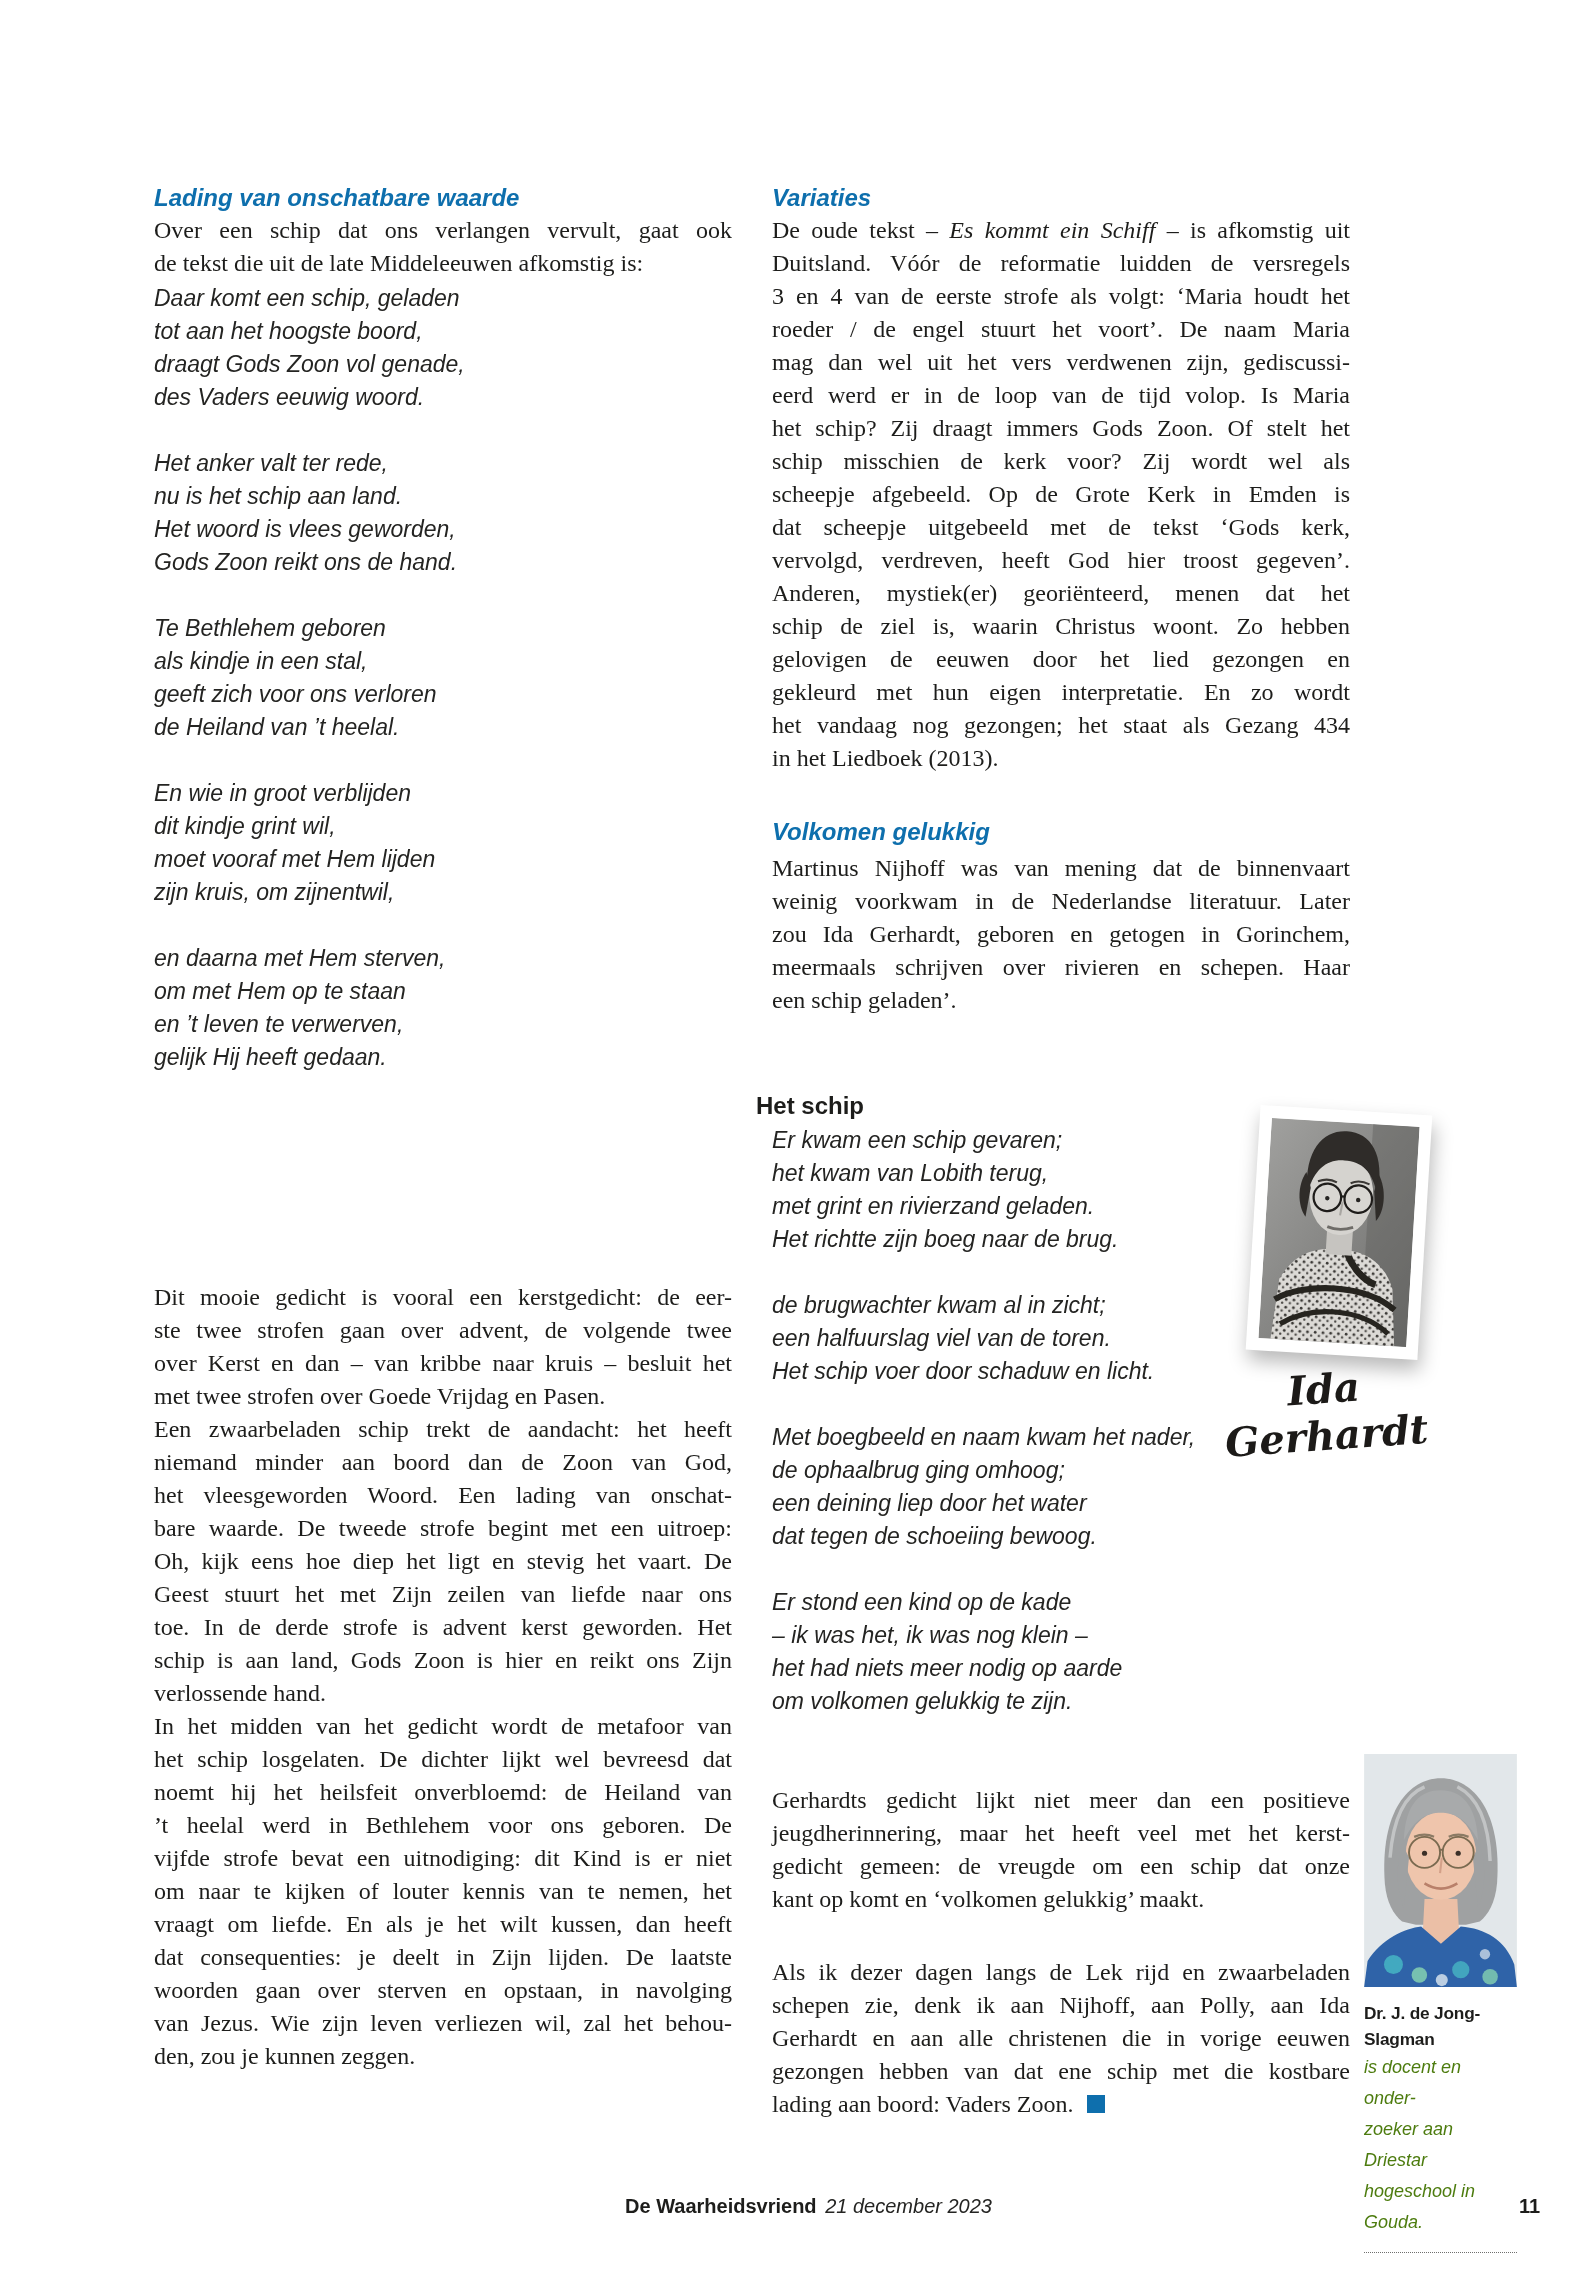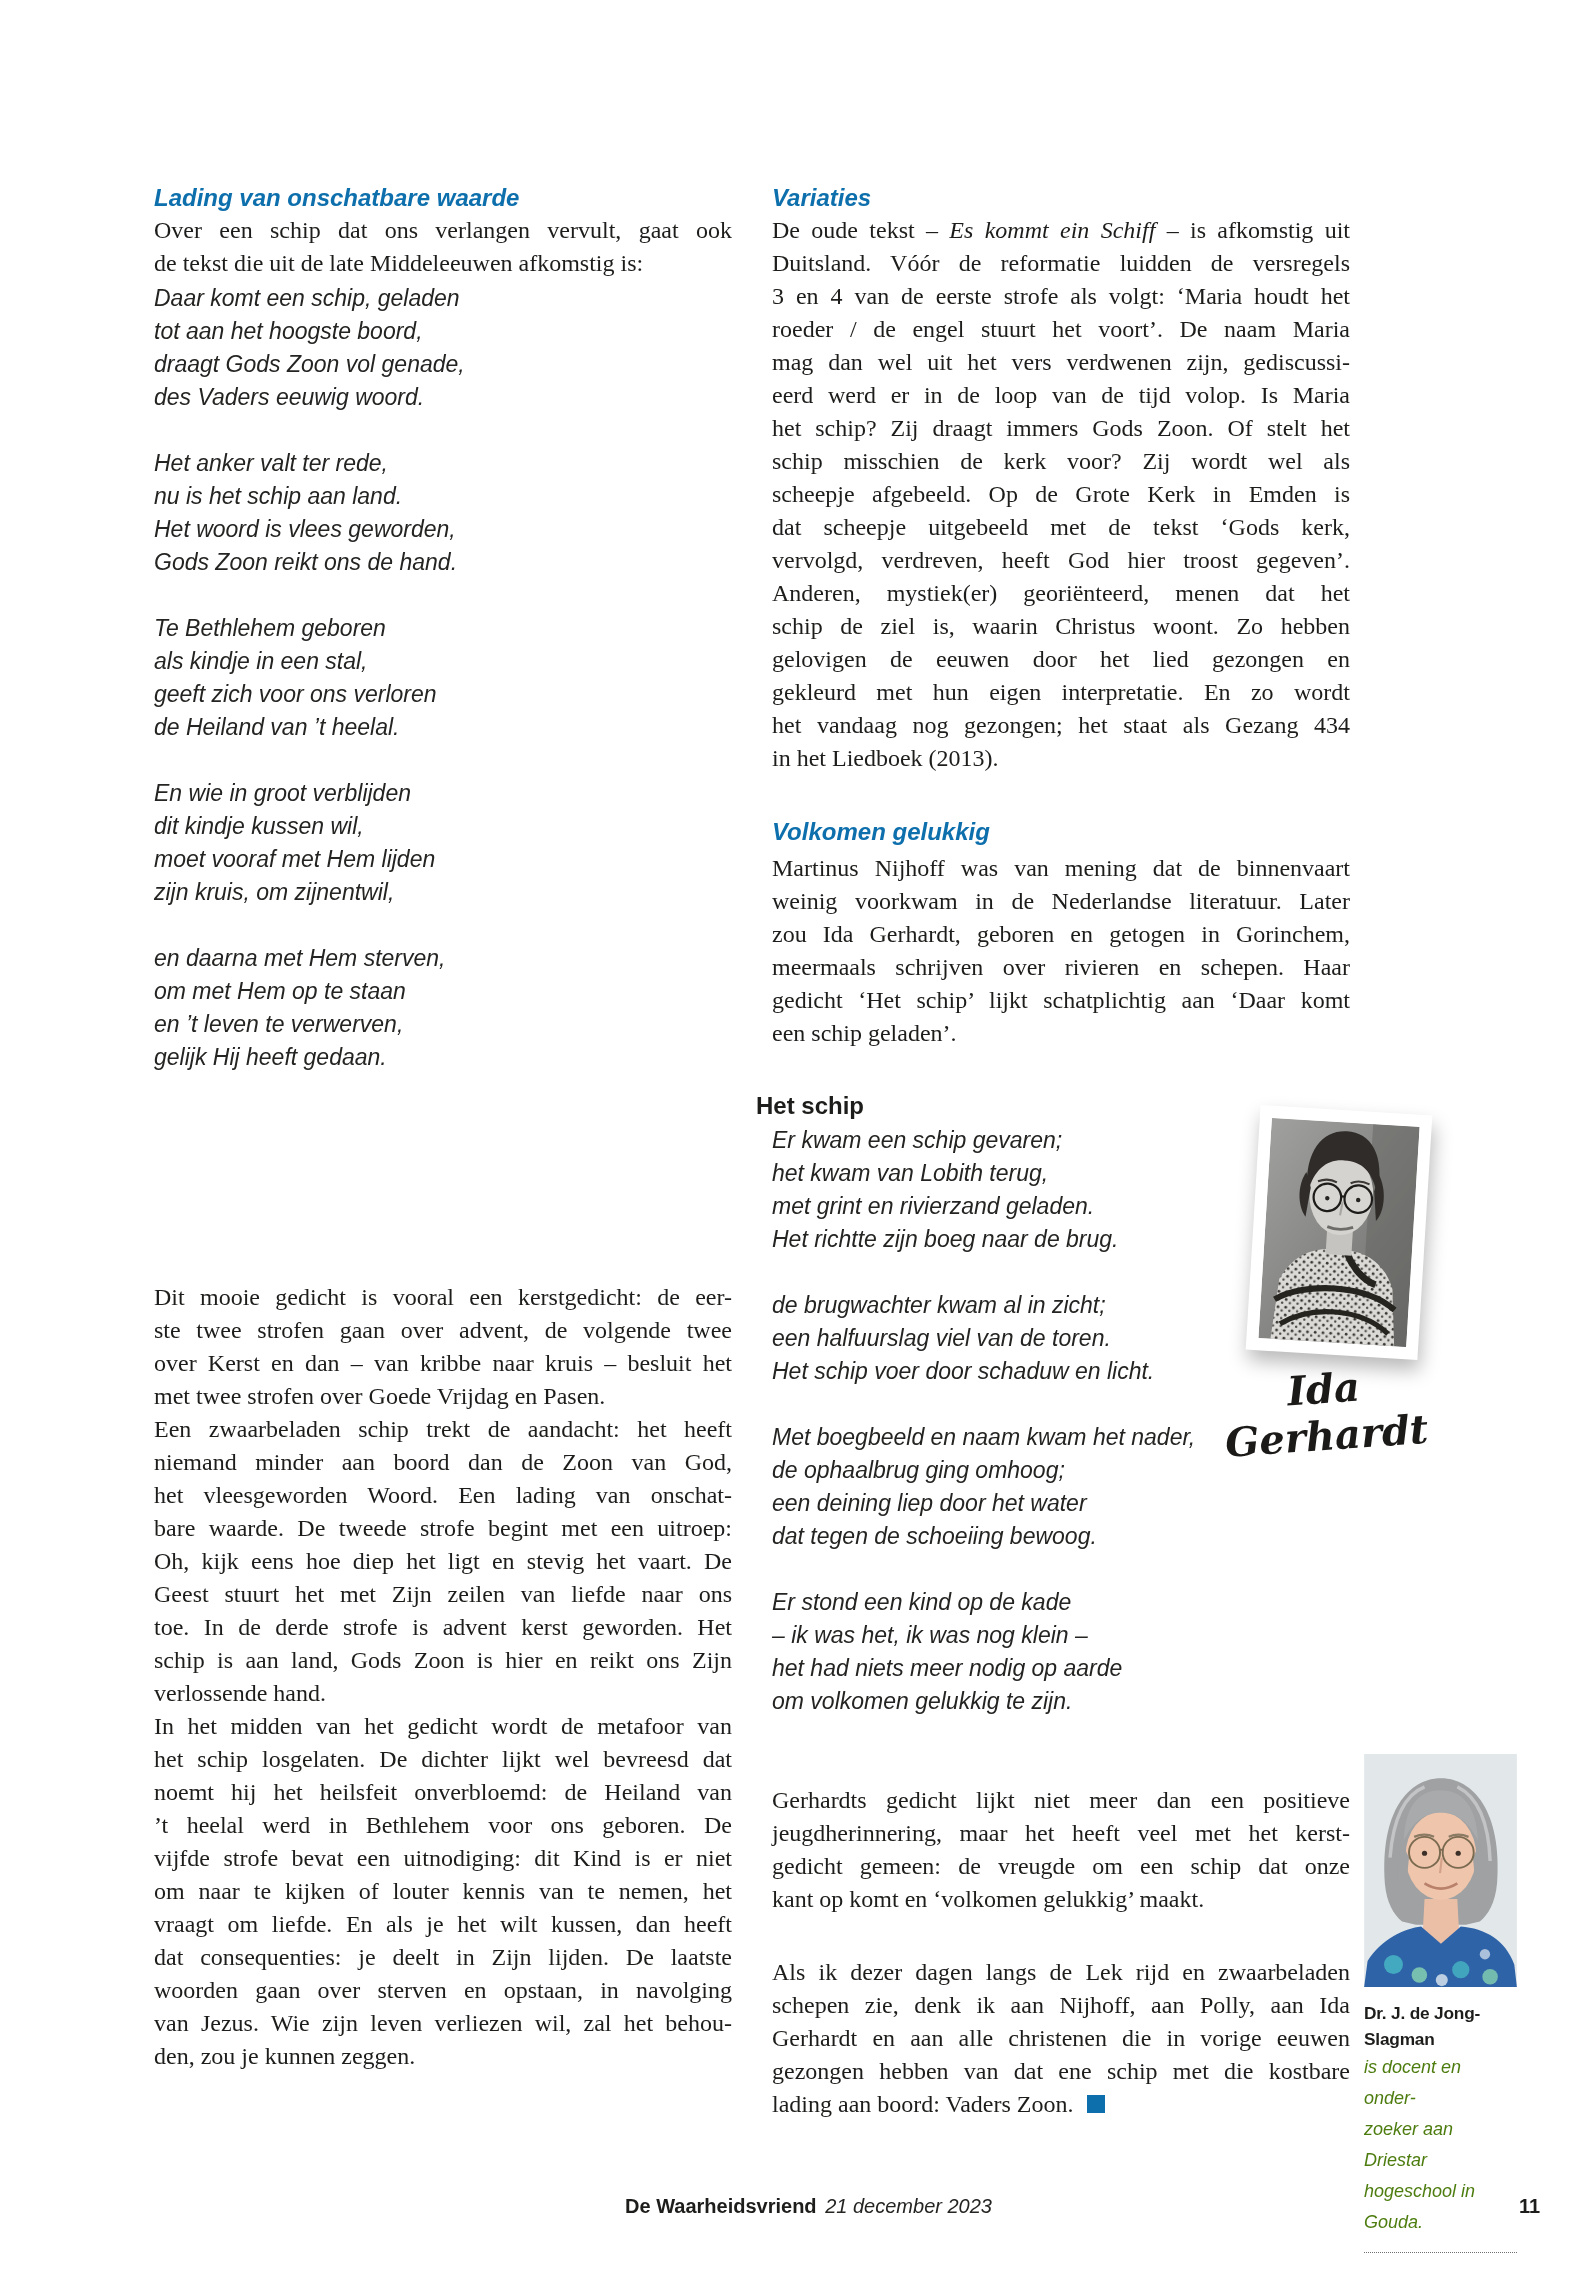--- a/index.html
+++ b/index.html
@@ -92,21 +92,21 @@
       <div class="ln"><span>Gods Zoon reikt ons de hand.</span></div>
     </div>
     <div class="stanza">
       <div class="ln"><span>Te Bethlehem geboren</span></div>
       <div class="ln"><span>als kindje in een stal,</span></div>
       <div class="ln"><span>geeft zich voor ons verloren</span></div>
       <div class="ln"><span>de Heiland van ’t heelal.</span></div>
     </div>
     <div class="stanza">
       <div class="ln"><span>En wie in groot verblijden</span></div>
-      <div class="ln"><span>dit kindje kussen wil,</span></div>
+      <div class="ln"><span>dit kindje grint wil,</span></div>
       <div class="ln"><span>moet vooraf met Hem lijden</span></div>
       <div class="ln"><span>zijn kruis, om zijnentwil,</span></div>
     </div>
     <div class="stanza">
       <div class="ln"><span>en daarna met Hem sterven,</span></div>
       <div class="ln"><span>om met Hem op te staan</span></div>
       <div class="ln"><span>en ’t leven te verwerven,</span></div>
       <div class="ln"><span>gelijk Hij heeft gedaan.</span></div>
     </div>
   </div>
@@ -169,21 +169,20 @@
   </div>
 
 <div class="abs col-heading" style="left:772px;top:817px;width:578px">Volkomen gelukkig</div>
 
 <div class="abs serif" style="left:772px;top:852px;width:578px">
     <div class="para">
       <div class="ln just"><span>Martinus Nijhoff was van mening dat de binnenvaart</span></div>
       <div class="ln just"><span>weinig voorkwam in de Nederlandse literatuur. Later</span></div>
       <div class="ln just"><span>zou Ida Gerhardt, geboren en getogen in Gorinchem,</span></div>
       <div class="ln just"><span>meermaals schrijven over rivieren en schepen. Haar</span></div>
-      <div class="ln just"><span>gedicht ‘Het schip’ lijkt schatplichtig aan ‘Daar komt</span></div>
       <div class="ln"><span>een schip geladen’.</span></div>
     </div>
   </div>
 
 <div class="abs subhead" style="left:756px;top:1091px;width:578px">Het schip</div>
 
 <div class="abs poem" style="left:772px;top:1124px;width:578px">
     <div class="stanza">
       <div class="ln"><span>Er kwam een schip gevaren;</span></div>
       <div class="ln"><span>het kwam van Lobith terug,</span></div>

